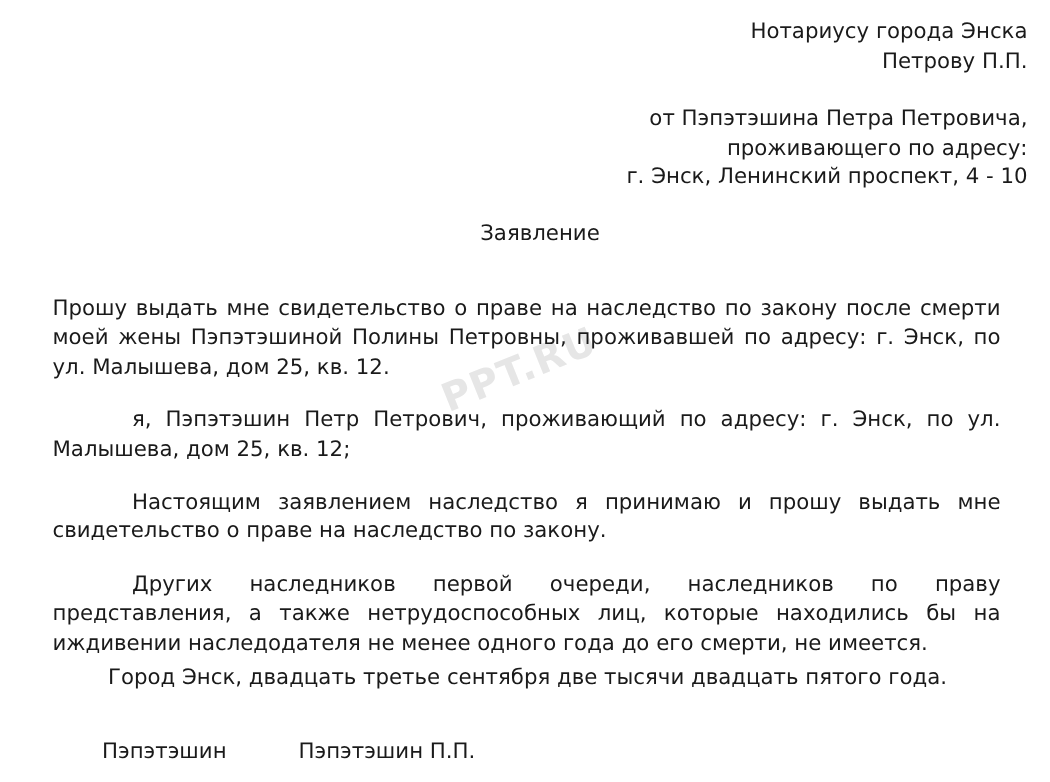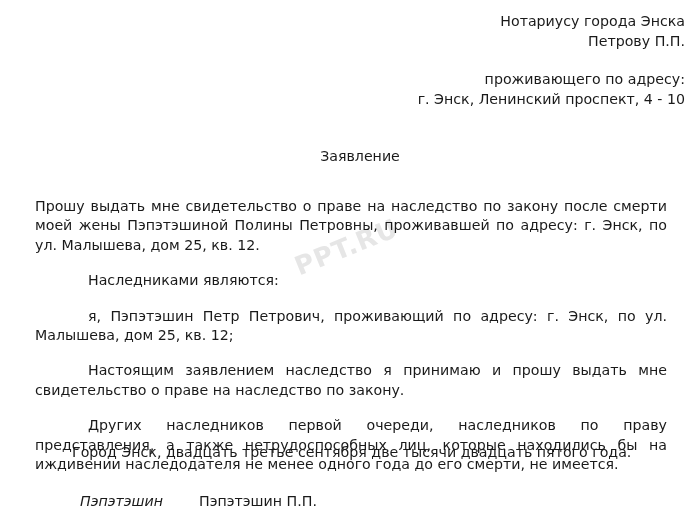--- a/index.html
+++ b/index.html
@@ -11,46 +11,46 @@
   .header .gap { height: 19px; }
   .title { position: absolute; left: 0; right: 0; top: 147px; text-align: center; line-height: 19px; padding-left: 20px; }
   .body-text {
     position: absolute; left: 19px; width: 664px; top: 181px;
     line-height: 19.4px; text-align: justify;
   }
   .body-text p { margin: 16px; }
   .body-text p.indent { text-indent: 53px; }
   .date { position: absolute; left: 72px; top: 443px; line-height: 19px; }
   .sign { position: absolute; top: 492px; line-height: 19px; }
-  .sign-italic { left: 80px; font-style: italic; }
+  .sign-italic { left: 68px; }
   .sign-name { left: 199px; }
   .watermark {
     position: absolute; left: 292px; top: 232px; transform: rotate(-22deg);
     color: #e6e6e6; font-size: 26px; font-weight: bold; letter-spacing: 1px;
     pointer-events: none;
   }
 </style>
 </head>
 <body>
 
 <div class="header">
   <div>Нотариусу города Энска</div>
   <div>Петрову П.П.</div>
   <div class="gap"></div>
+  <div>от Пэпэтэшина Петра Петровича,</div>
   <div>проживающего по адресу:</div>
   <div>г. Энск, Ленинский проспект, 4 - 10</div>
 </div>
 
 <div class="title">Заявление</div>
 
 <div class="watermark">PPT.RU</div>
 
 <div class="body-text">
   <p>Прошу выдать мне свидетельство о праве на наследство по закону после смерти моей жены Пэпэтэшиной Полины Петровны, проживавшей по адресу: г. Энск, по ул. Малышева, дом 25, кв. 12.</p>
-  <p class="indent">Наследниками являются:</p>
   <p class="indent">я, Пэпэтэшин Петр Петрович, проживающий по адресу: г. Энск, по ул. Малышева, дом 25, кв. 12;</p>
   <p class="indent">Настоящим заявлением наследство я принимаю и прошу выдать мне свидетельство о праве на наследство по закону.</p>
   <p class="indent">Других наследников первой очереди, наследников по праву представления, а также нетрудоспособных лиц, которые находились бы на иждивении наследодателя не менее одного года до его смерти, не имеется.</p>
 </div>
 
 <div class="date">Город Энск, двадцать третье сентября две тысячи двадцать пятого года.</div>
 
 <div class="sign sign-italic">Пэпэтэшин</div>
 <div class="sign sign-name">Пэпэтэшин П.П.</div>
 

